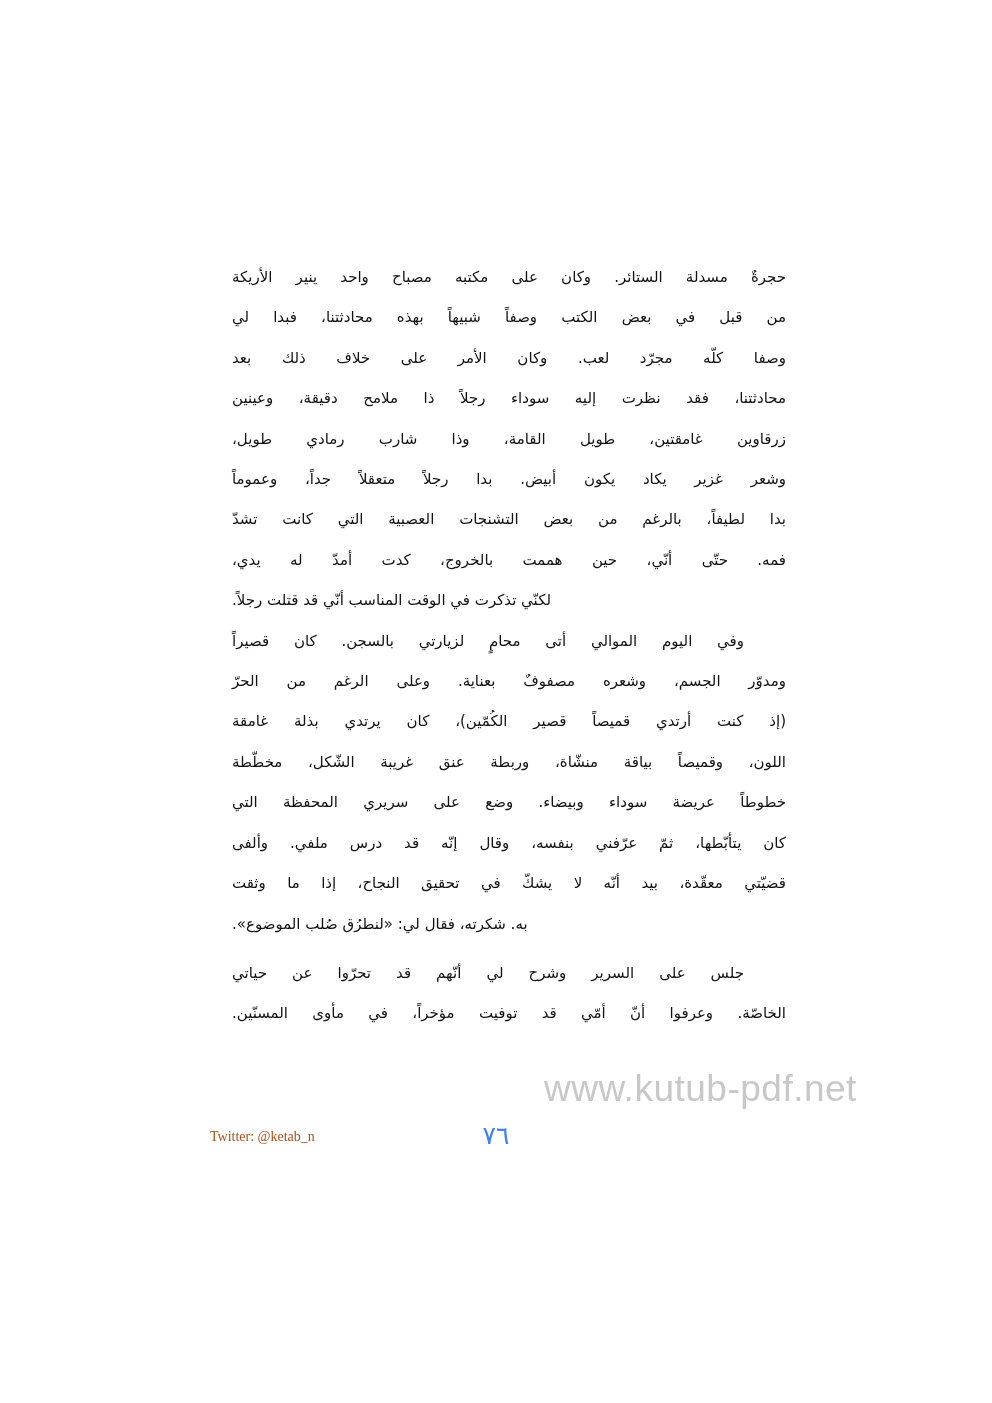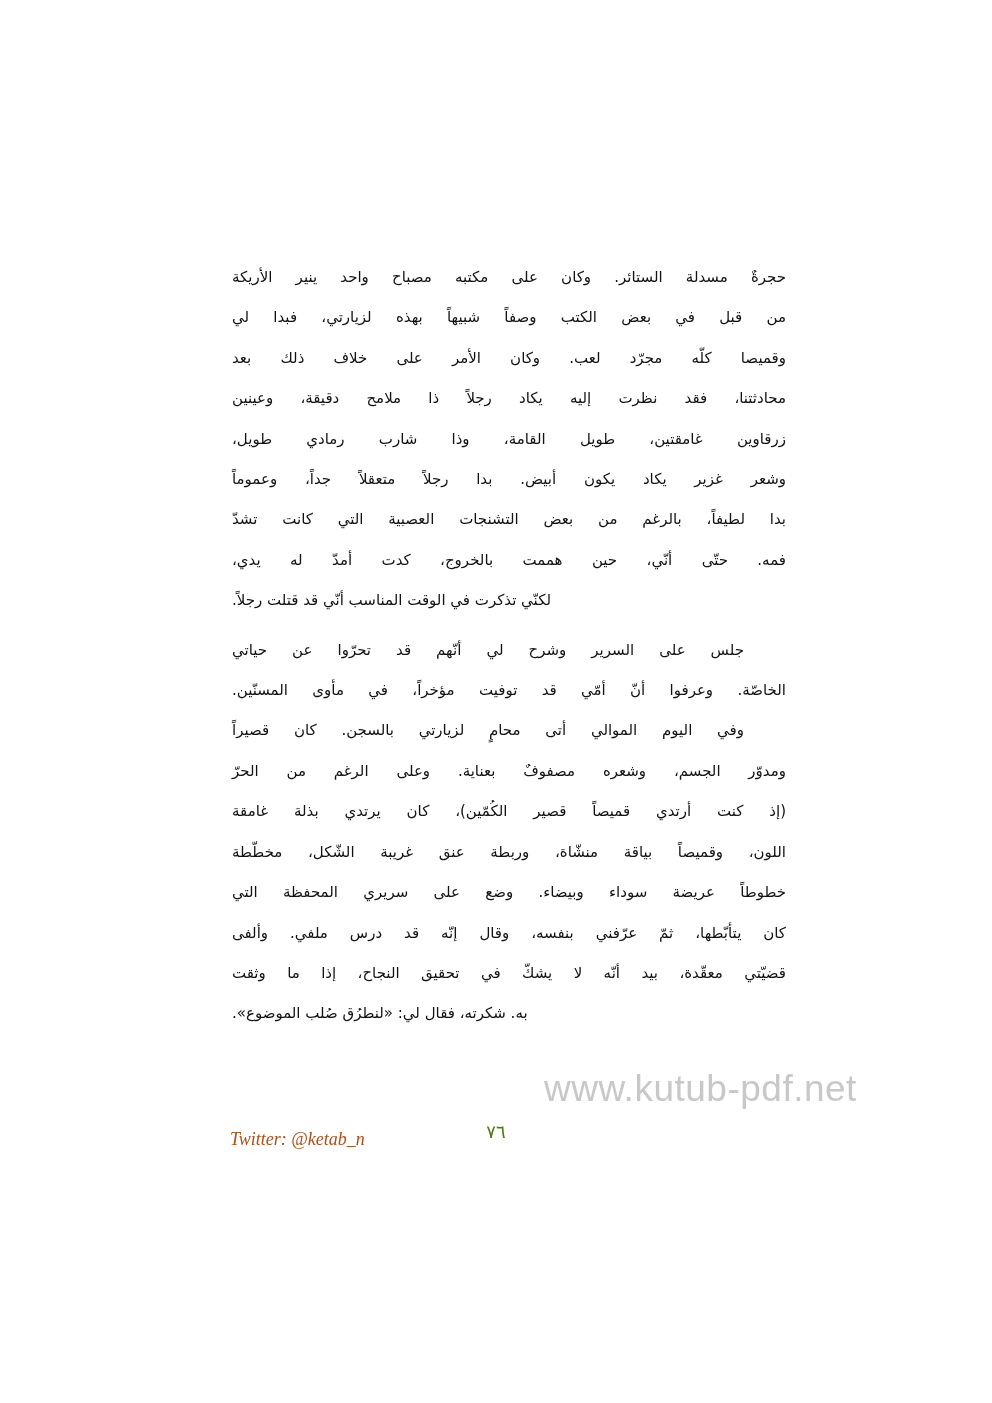--- a/index.html
+++ b/index.html
@@ -35,74 +35,72 @@
     text-align-last: justify;
   }
   .line.indent { padding-right: 42px; }
 
   
   .footer-twitter {
     position: absolute;
     left: 210px;
     top: 1129px;
     font-family: "Liberation Serif", serif;
-    font-style: italic;
-    font-size: 18px;
+    font-size: 14px;
     direction: ltr;
-    margin-left: 20px;
   }
   .footer-pagenum {
     position: absolute;
     left: 456px;
     top: 1121px;
     width: 80px;
     text-align: center;
-    font-size: 18px;
-    color: #4d7c0f;
+    font-size: 25px;
+    color: #3b82f6;
     font-family: "DejaVu Sans", sans-serif;
   }
   .footer-watermark {
     position: absolute;
     left: 544px;
     top: 1068px;
     font-family: Liberation Sans, sans-serif;
     font-size: 37px;
     letter-spacing: 0.5px;
     direction: ltr;
     white-space: nowrap;
   }
 </style>
 </head>
 <body style="background: rgb(255, 255, 255);">
 
 <main class="text-block" style="color: rgb(18, 18, 18);">
     <div class="paragraph">
       <div class="line justified">حجرةٌ مسدلة الستائر. وكان على مكتبه مصباح واحد ينير الأريكة</div>
-      <div class="line justified">من قبل في بعض الكتب وصفاً شبيهاً بهذه لزيارتي، فبدا لي</div>
-      <div class="line justified">وقميصا كلّه مجرّد لعب. وكان الأمر على خلاف ذلك بعد</div>
-      <div class="line justified">محادثتنا، فقد نظرت إليه يكاد رجلاً ذا ملامح دقيقة، وعينين</div>
+      <div class="line justified">من قبل في بعض الكتب وصفاً شبيهاً بهذه محادثتنا، فبدا لي</div>
+      <div class="line justified">وصفا كلّه مجرّد لعب. وكان الأمر على خلاف ذلك بعد</div>
+      <div class="line justified">محادثتنا، فقد نظرت إليه سوداء رجلاً ذا ملامح دقيقة، وعينين</div>
       <div class="line justified">زرقاوين غامقتين، طويل القامة، وذا شارب رمادي طويل،</div>
       <div class="line justified">وشعر غزير يكاد يكون أبيض. بدا رجلاً متعقلاً جداً، وعموماً</div>
       <div class="line justified">بدا لطيفاً، بالرغم من بعض التشنجات العصبية التي كانت تشدّ</div>
       <div class="line justified">فمه. حتّى أنّي، حين هممت بالخروج، كدت أمدّ له يدي،</div>
       <div class="line">لكنّي تذكرت في الوقت المناسب أنّي قد قتلت رجلاً.</div>
-    </div>
-    <div class="paragraph gap-before">
-      <div class="line justified indent">جلس على السرير وشرح لي أنّهم قد تحرّوا عن حياتي</div>
-      <div class="line justified">الخاصّة. وعرفوا أنّ أمّي قد توفيت مؤخراً، في مأوى المسنّين.</div>
     </div>
     <div class="paragraph">
       <div class="line justified indent">وفي اليوم الموالي أتى محامٍ لزيارتي بالسجن. كان قصيراً</div>
       <div class="line justified">ومدوّر الجسم، وشعره مصفوفٌ بعناية. وعلى الرغم من الحرّ</div>
       <div class="line justified">(إذ كنت أرتدي قميصاً قصير الكُمّين)، كان يرتدي بذلة غامقة</div>
       <div class="line justified">اللون، وقميصاً بياقة منشّاة، وربطة عنق غريبة الشّكل، مخطّطة</div>
       <div class="line justified">خطوطاً عريضة سوداء وبيضاء. وضع على سريري المحفظة التي</div>
       <div class="line justified">كان يتأبّطها، ثمّ عرّفني بنفسه، وقال إنّه قد درس ملفي. وألفى</div>
       <div class="line justified">قضيّتي معقّدة، بيد أنّه لا يشكّ في تحقيق النجاح، إذا ما وثقت</div>
       <div class="line">به. شكرته، فقال لي: «لنطرُق صُلب الموضوع».</div>
     </div>
+    <div class="paragraph gap-before">
+      <div class="line justified indent">جلس على السرير وشرح لي أنّهم قد تحرّوا عن حياتي</div>
+      <div class="line justified">الخاصّة. وعرفوا أنّ أمّي قد توفيت مؤخراً، في مأوى المسنّين.</div>
+    </div>
   </main>
 
 <footer>
   <span class="footer-twitter" style="color: rgb(173, 79, 22);">Twitter: @ketab_n</span>
   <span class="footer-pagenum">٧٦</span>
   <span class="footer-watermark" style="color: rgb(200, 200, 200);">www.kutub-pdf.net</span>
 </footer>
 
 </body></html>

